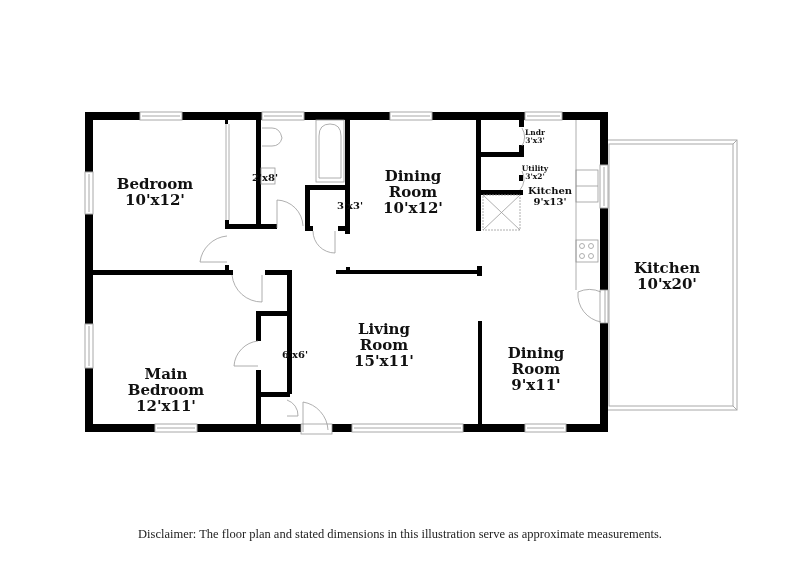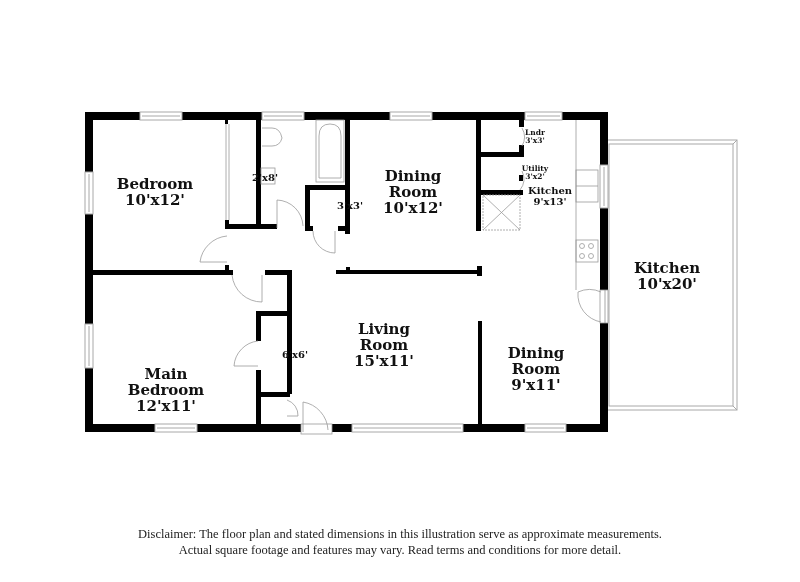--- a/index.html
+++ b/index.html
@@ -221,14 +221,13 @@
 </div>
 
 <div class="room-label lg" style="left:536px; top:369px;">
   <span class="name">Dining</span>
   <span class="name">Room</span>
   <span class="dims">9'x11'</span>
 </div>
 
 <div class="disclaimer">
   <span>Disclaimer: The floor plan and stated dimensions in this illustration serve as approximate measurements.</span>
-  <span>Actual square footage and features may vary. Read terms and conditions for more detail.</span>
 </div>
 
 </body></html>

